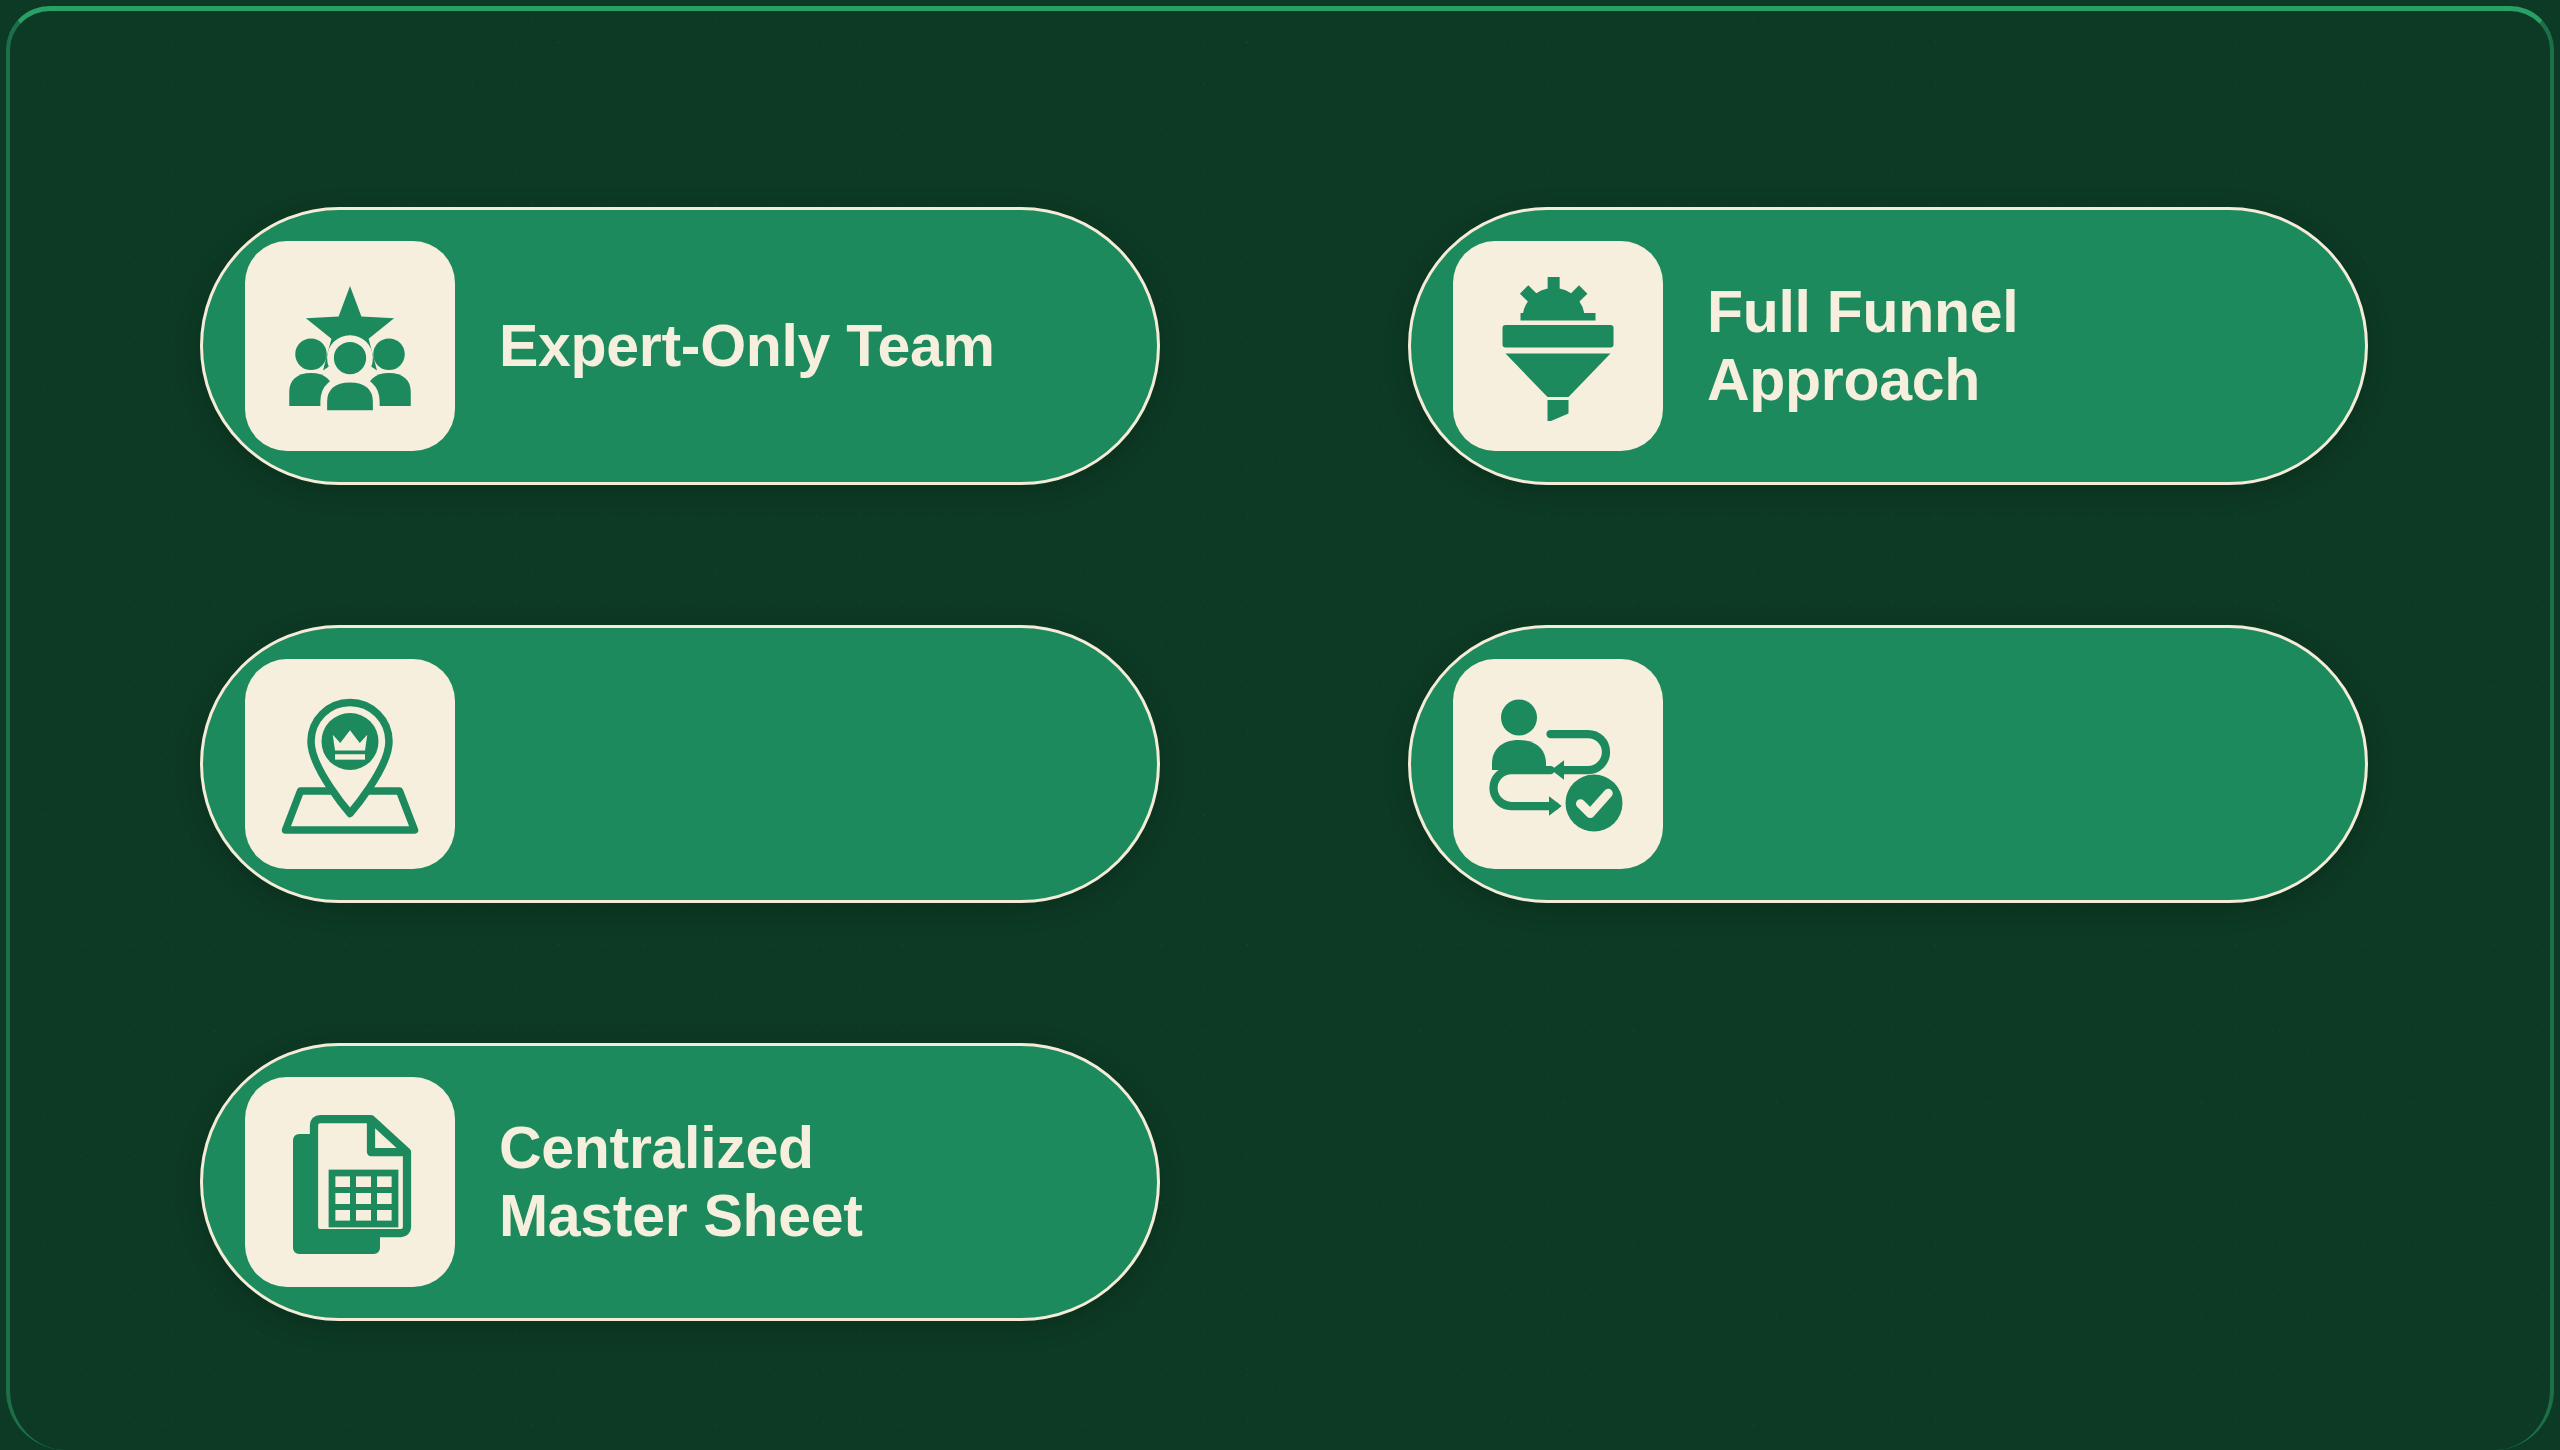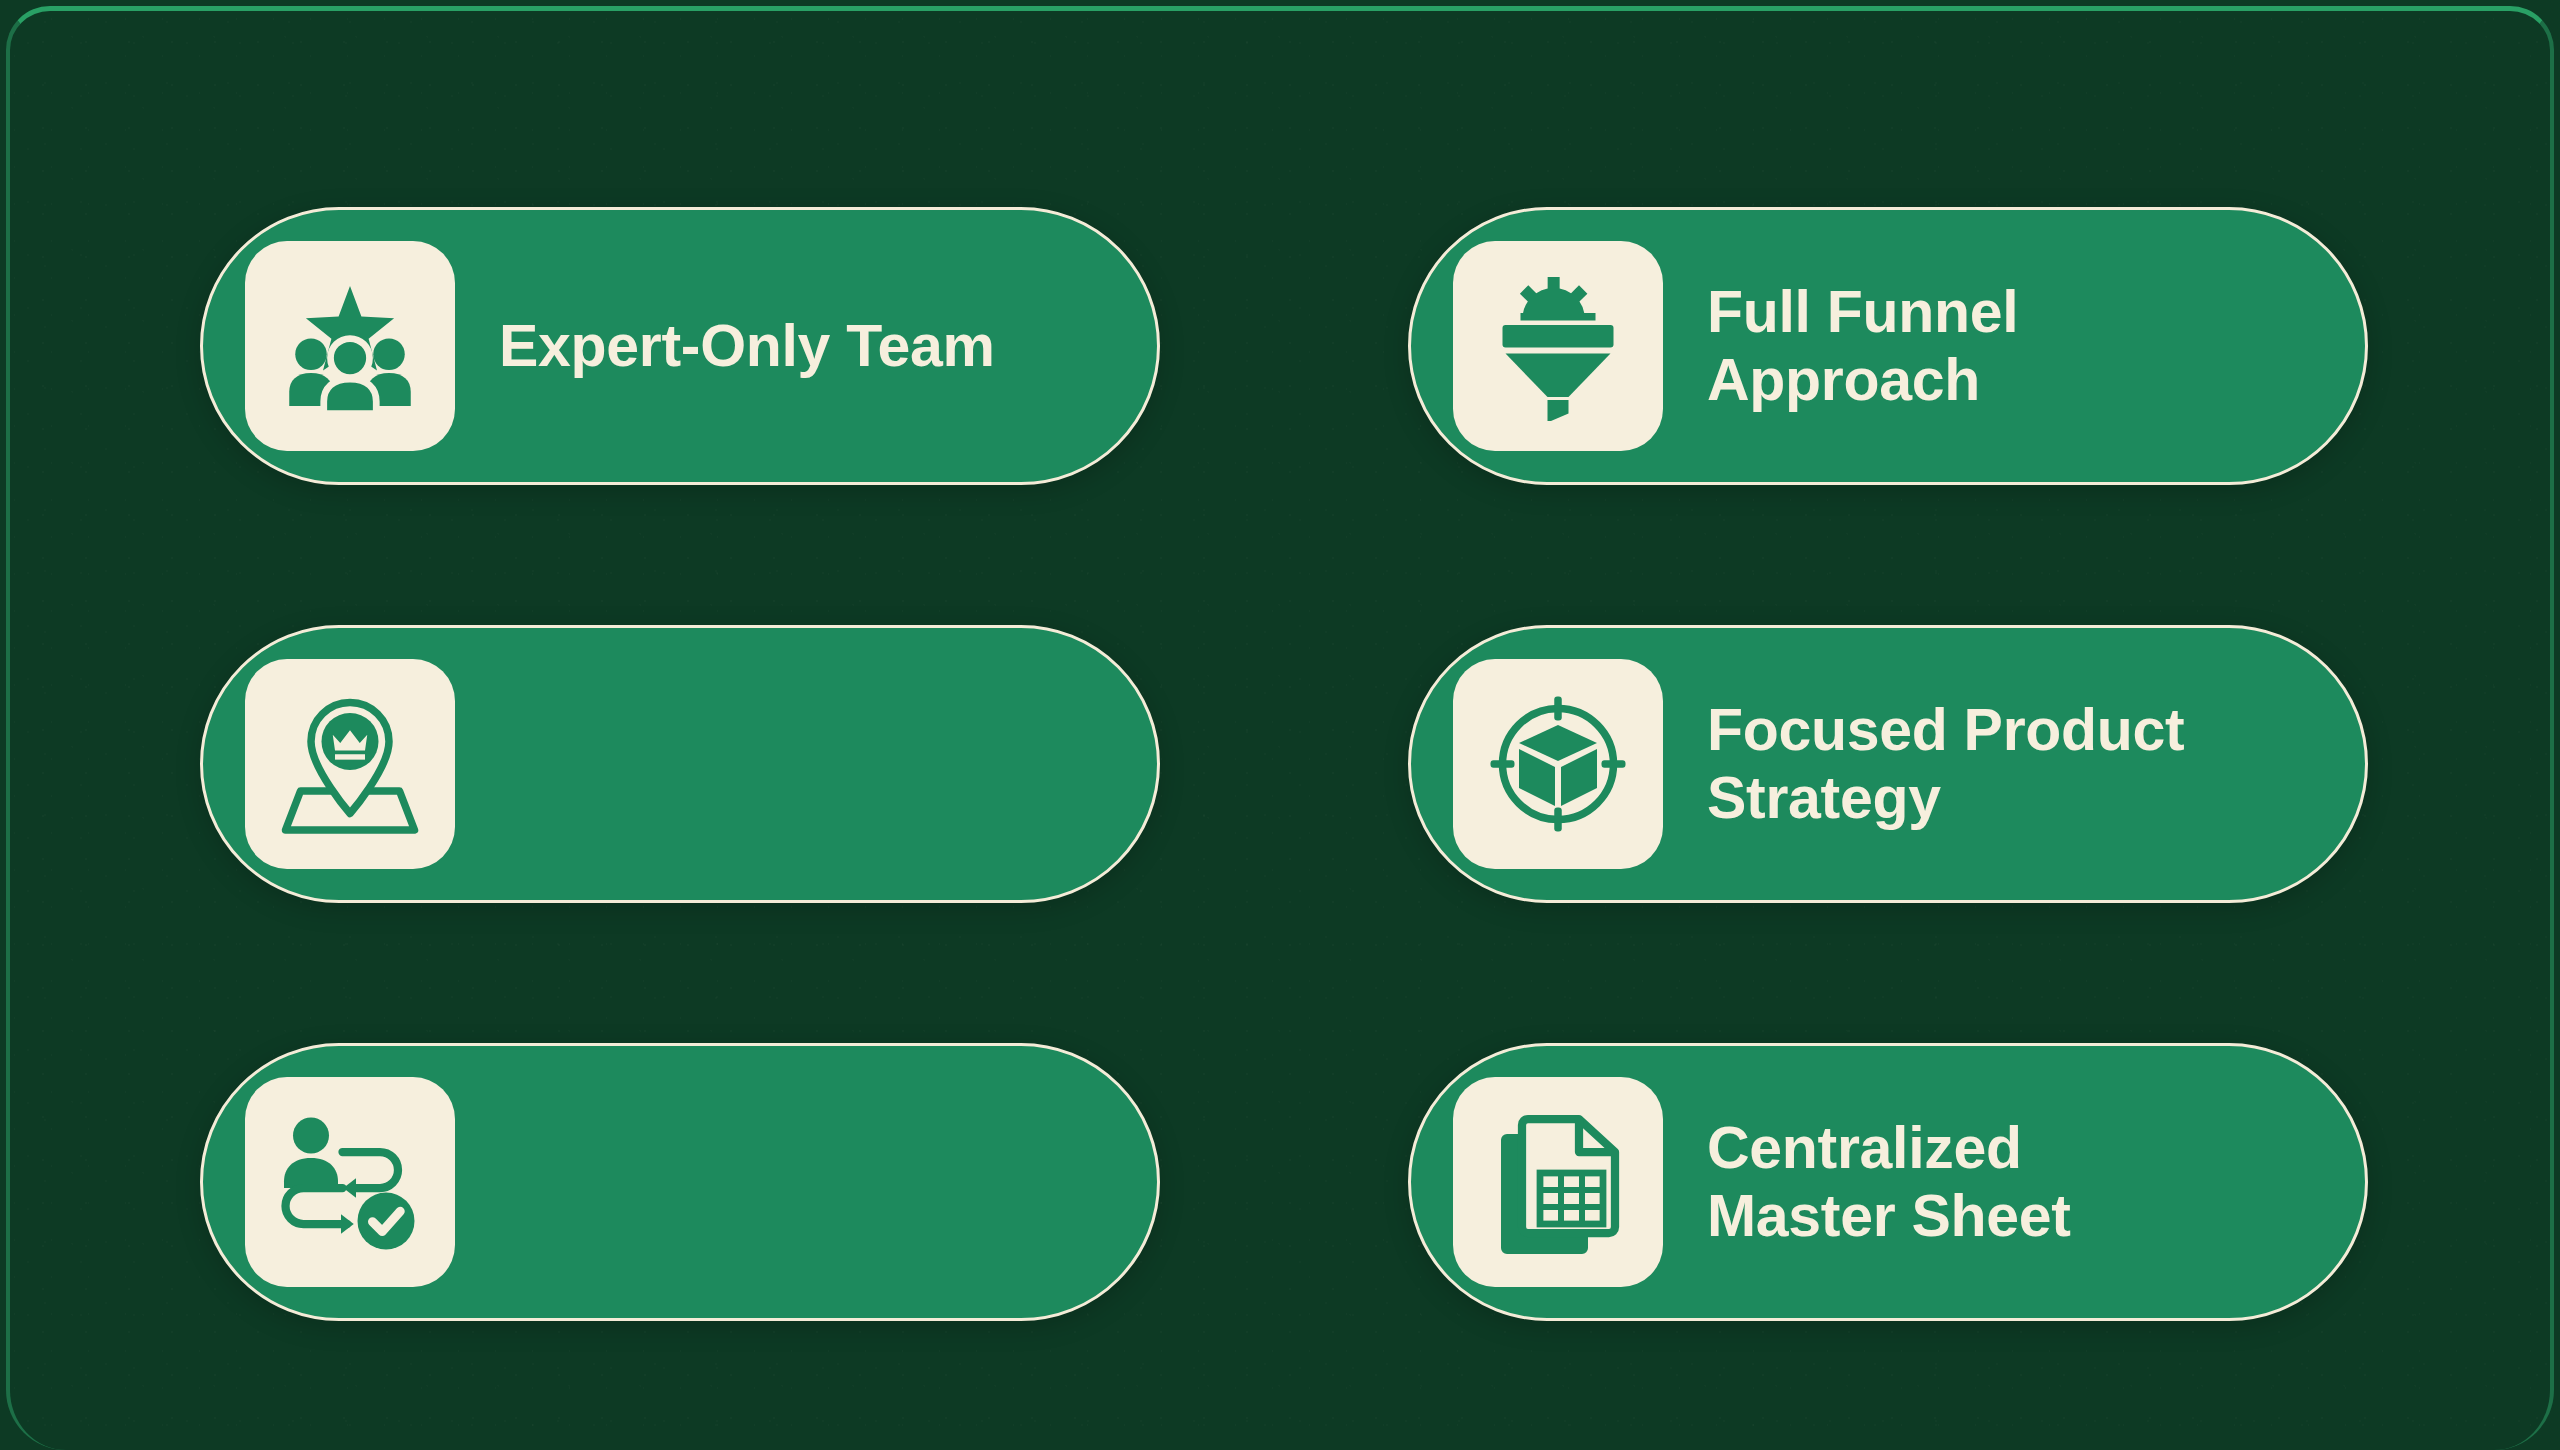--- a/index.html
+++ b/index.html
@@ -155,38 +155,20 @@
             <path d="M50 9 a26 26 0 0 0-26 26 c0 18 26 48 26 48 s26-30 26-48 A26 26 0 0 0 50 9 Z" fill="#f6efdd" stroke="#1d8a5d" stroke-width="5" stroke-linejoin="round"></path>
 
             <circle cx="50" cy="35" r="19" fill="#1d8a5d"></circle>
 
             <path d="M38.5 30.5 L43.5 36 L50 27.5 L56.5 36 L61.5 30.5 L60 41 H40 Z" fill="#f6efdd"></path>
             <rect x="40" y="43.5" width="20" height="3.6" fill="#f6efdd"></rect>
           </svg>
         </div>
       </div>
 
-      <div class="card">
-        <div class="icon-tile">
-          <svg viewBox="0 0 100 100" aria-hidden="true">
-            <circle cx="50" cy="50" r="37" fill="none" stroke="#1d8a5d" stroke-width="5"></circle>
-
-            <rect x="47.5" y="5" width="5" height="16" rx="2" fill="#1d8a5d"></rect>
-            <rect x="47.5" y="79" width="5" height="16" rx="2" fill="#1d8a5d"></rect>
-            <rect x="5" y="47.5" width="16" height="5" rx="2" fill="#1d8a5d"></rect>
-            <rect x="79" y="47.5" width="16" height="5" rx="2" fill="#1d8a5d"></rect>
-
-            <path d="M50 24 L76 36 L50 48 L24 36 Z" fill="#1d8a5d"></path>
-            <path d="M24 40 L48 52 V78 L24 66 Z" fill="#1d8a5d"></path>
-            <path d="M76 40 L52 52 V78 L76 66 Z" fill="#1d8a5d"></path>
-          </svg>
-        </div>
-        <div class="card-label">Focused Product
-Strategy</div>
-      </div>
 
       <div class="card">
         <div class="icon-tile">
           <svg viewBox="0 0 100 100" aria-hidden="true">
 
             <circle cx="24" cy="19" r="12" fill="#1d8a5d"></circle>
             <path d="M24 34 c-12 0-18 7-18 15.5 V54 h36 v-4.5 C42 41 36 34 24 34 Z" fill="#1d8a5d"></path>
 
             <path d="M45 30 h25 a12 12 0 0 1 0 24 H51" fill="none" stroke="#1d8a5d" stroke-width="5.5" stroke-linecap="round"></path>
             <path d="M54 47.5 L45.5 54 L54 60.5 Z" fill="#1d8a5d"></path>

